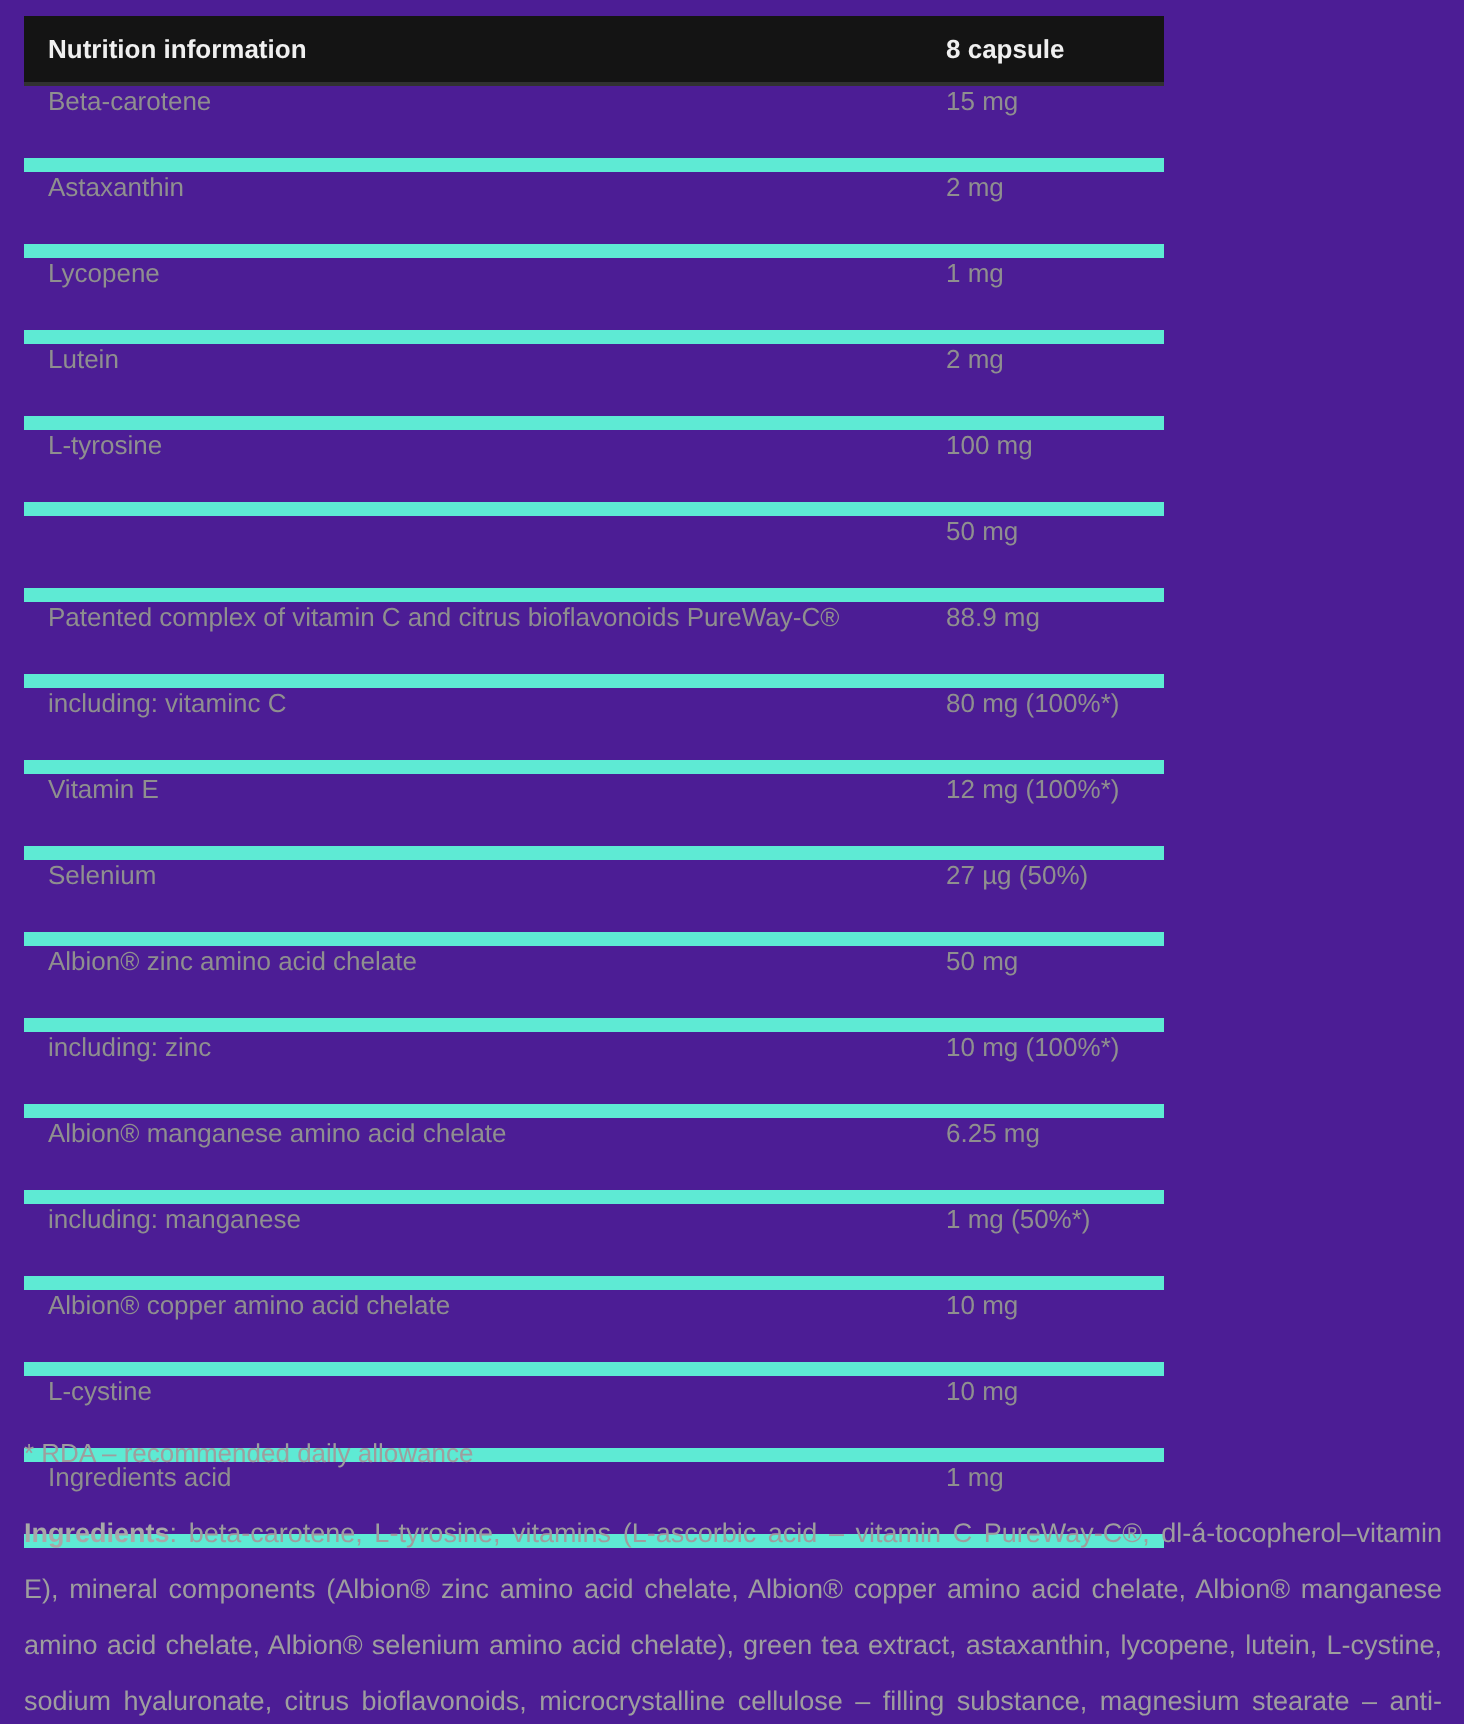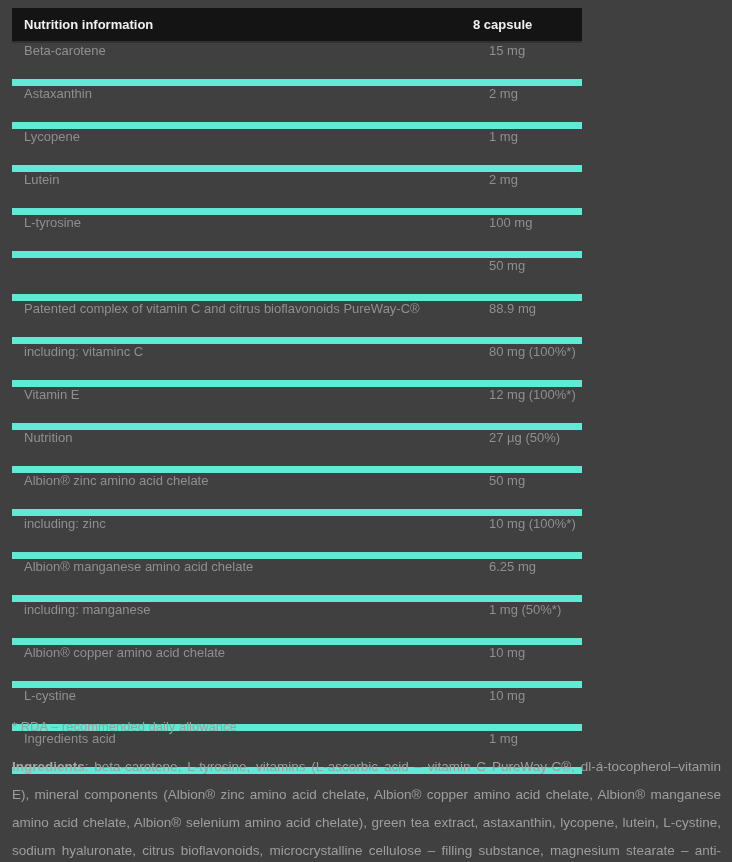--- a/index.html
+++ b/index.html
@@ -8,21 +8,21 @@
     background: #272727;
     width: 732px;
     height: 862px;
     font-family: "Liberation Sans", "DejaVu Sans", sans-serif;
     overflow: hidden;
   }
   .page {
     position: relative;
     width: 732px;
     height: 862px;
-    background: #404040;
+    background: #4c1d95;
   }
   .nutrition-table {
     position: absolute;
     left: 12px;
     top: 8px;
     width: 570px;
   }
   .table-header {
     position: relative;
     height: 33px;
@@ -57,21 +57,20 @@
     color: #8f8f8f;
     font-size: 13px;
     white-space: nowrap;
   }
   .table-rows .row .cell-value {
     position: absolute;
     left: 461px;
     color: #8f8f8f;
     font-size: 13px;
     white-space: nowrap;
-    margin-left: 16px;
   }
   .footnote {
     position: absolute;
     left: 12px;
     top: 719px;
     color: #9e9e9e;
     font-size: 13px;
   }
   .ingredients {
     position: absolute;
@@ -140,21 +139,21 @@
           <span class="cell-name">including: vitaminc C</span>
           <span class="cell-value">80 mg (100%*)</span>
         </div>
 
         <div class="row">
           <span class="cell-name">Vitamin E</span>
           <span class="cell-value">12 mg (100%*)</span>
         </div>
 
         <div class="row">
-          <span class="cell-name">Nutrition</span>
+          <span class="cell-name">Selenium</span>
           <span class="cell-value">27 µg (50%)</span>
         </div>
 
         <div class="row">
           <span class="cell-name">Albion® zinc amino acid chelate</span>
           <span class="cell-value">50 mg</span>
         </div>
 
         <div class="row">
           <span class="cell-name">including: zinc</span>

